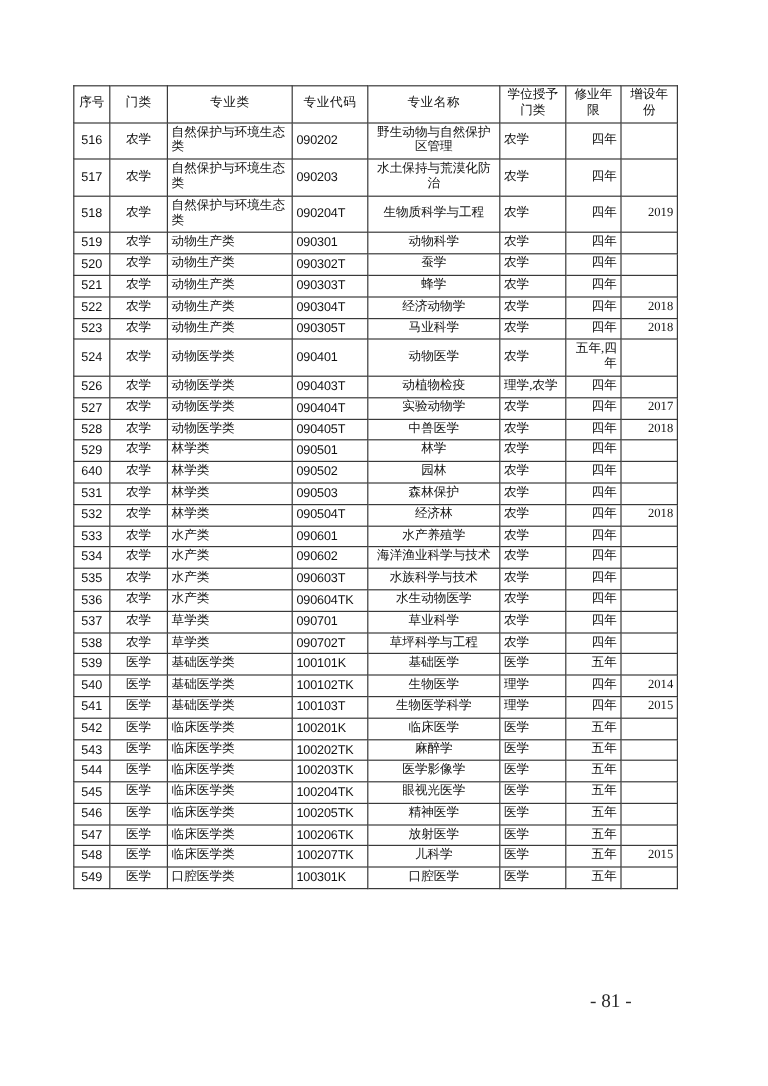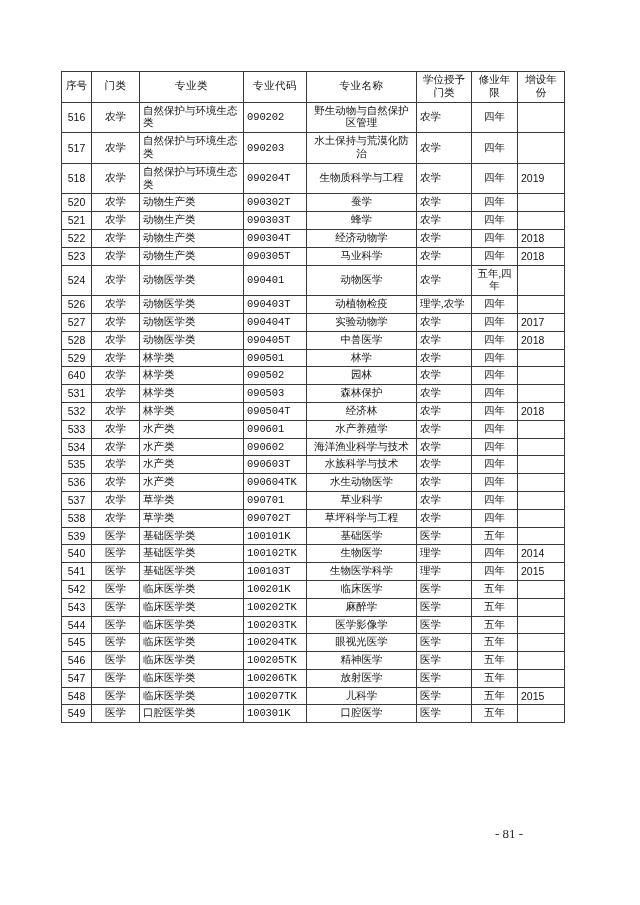--- a/index.html
+++ b/index.html
@@ -57,33 +57,33 @@
     padding: 4px 2px;
     letter-spacing: 0.5px;
   }
   thead th.narrow-head {
     letter-spacing: 0;
   }
 
   td.seq   { text-align: center; font-family: Liberation Sans, sans-serif; }
   td.cat   { text-align: center; }
   td.cls   { text-align: left; padding-left: 5px; }
-  td.code  { text-align: left; padding-left: 5px; font-family: Liberation Mono, monospace; letter-spacing: -0.1px; }
+  td.code  { text-align: left; padding-left: 5px; font-family: Liberation Sans, sans-serif; letter-spacing: -0.1px; }
   td.name  { text-align: center; padding-left: 5px; }
   td.deg   { text-align: left; padding-left: 5px; }
-  td.yrs   { text-align: center; }
-  td.add   { text-align: left; font-family: Liberation Sans, sans-serif; }
+  td.yrs   { text-align: right; }
+  td.add   { text-align: right; font-family: Liberation Serif, serif; }
 
   .footer {
     position: absolute;
     left: 0;
     top: 826px;
     width: 588px;
     text-align: center;
-    font-size: 13px;
+    font-size: 16px;
     color: #2a2a2a;
   }
   .footer .pagenum {
     display: inline-block;
     margin-left: 430px;
   }
 </style>
 </head>
 <body>
 
@@ -137,20 +137,30 @@
           <td class="seq">518</td>
           <td class="cat">农学</td>
           <td class="cls">自然保护与环境生态类</td>
           <td class="code">090204T</td>
           <td class="name">生物质科学与工程</td>
           <td class="deg">农学</td>
           <td class="yrs">四年</td>
           <td class="add">2019</td>
         </tr>
         <tr>
+          <td class="seq">519</td>
+          <td class="cat">农学</td>
+          <td class="cls">动物生产类</td>
+          <td class="code">090301</td>
+          <td class="name">动物科学</td>
+          <td class="deg">农学</td>
+          <td class="yrs">四年</td>
+          <td class="add"></td>
+        </tr>
+        <tr>
           <td class="seq">520</td>
           <td class="cat">农学</td>
           <td class="cls">动物生产类</td>
           <td class="code">090302T</td>
           <td class="name">蚕学</td>
           <td class="deg">农学</td>
           <td class="yrs">四年</td>
           <td class="add"></td>
         </tr>
         <tr>

